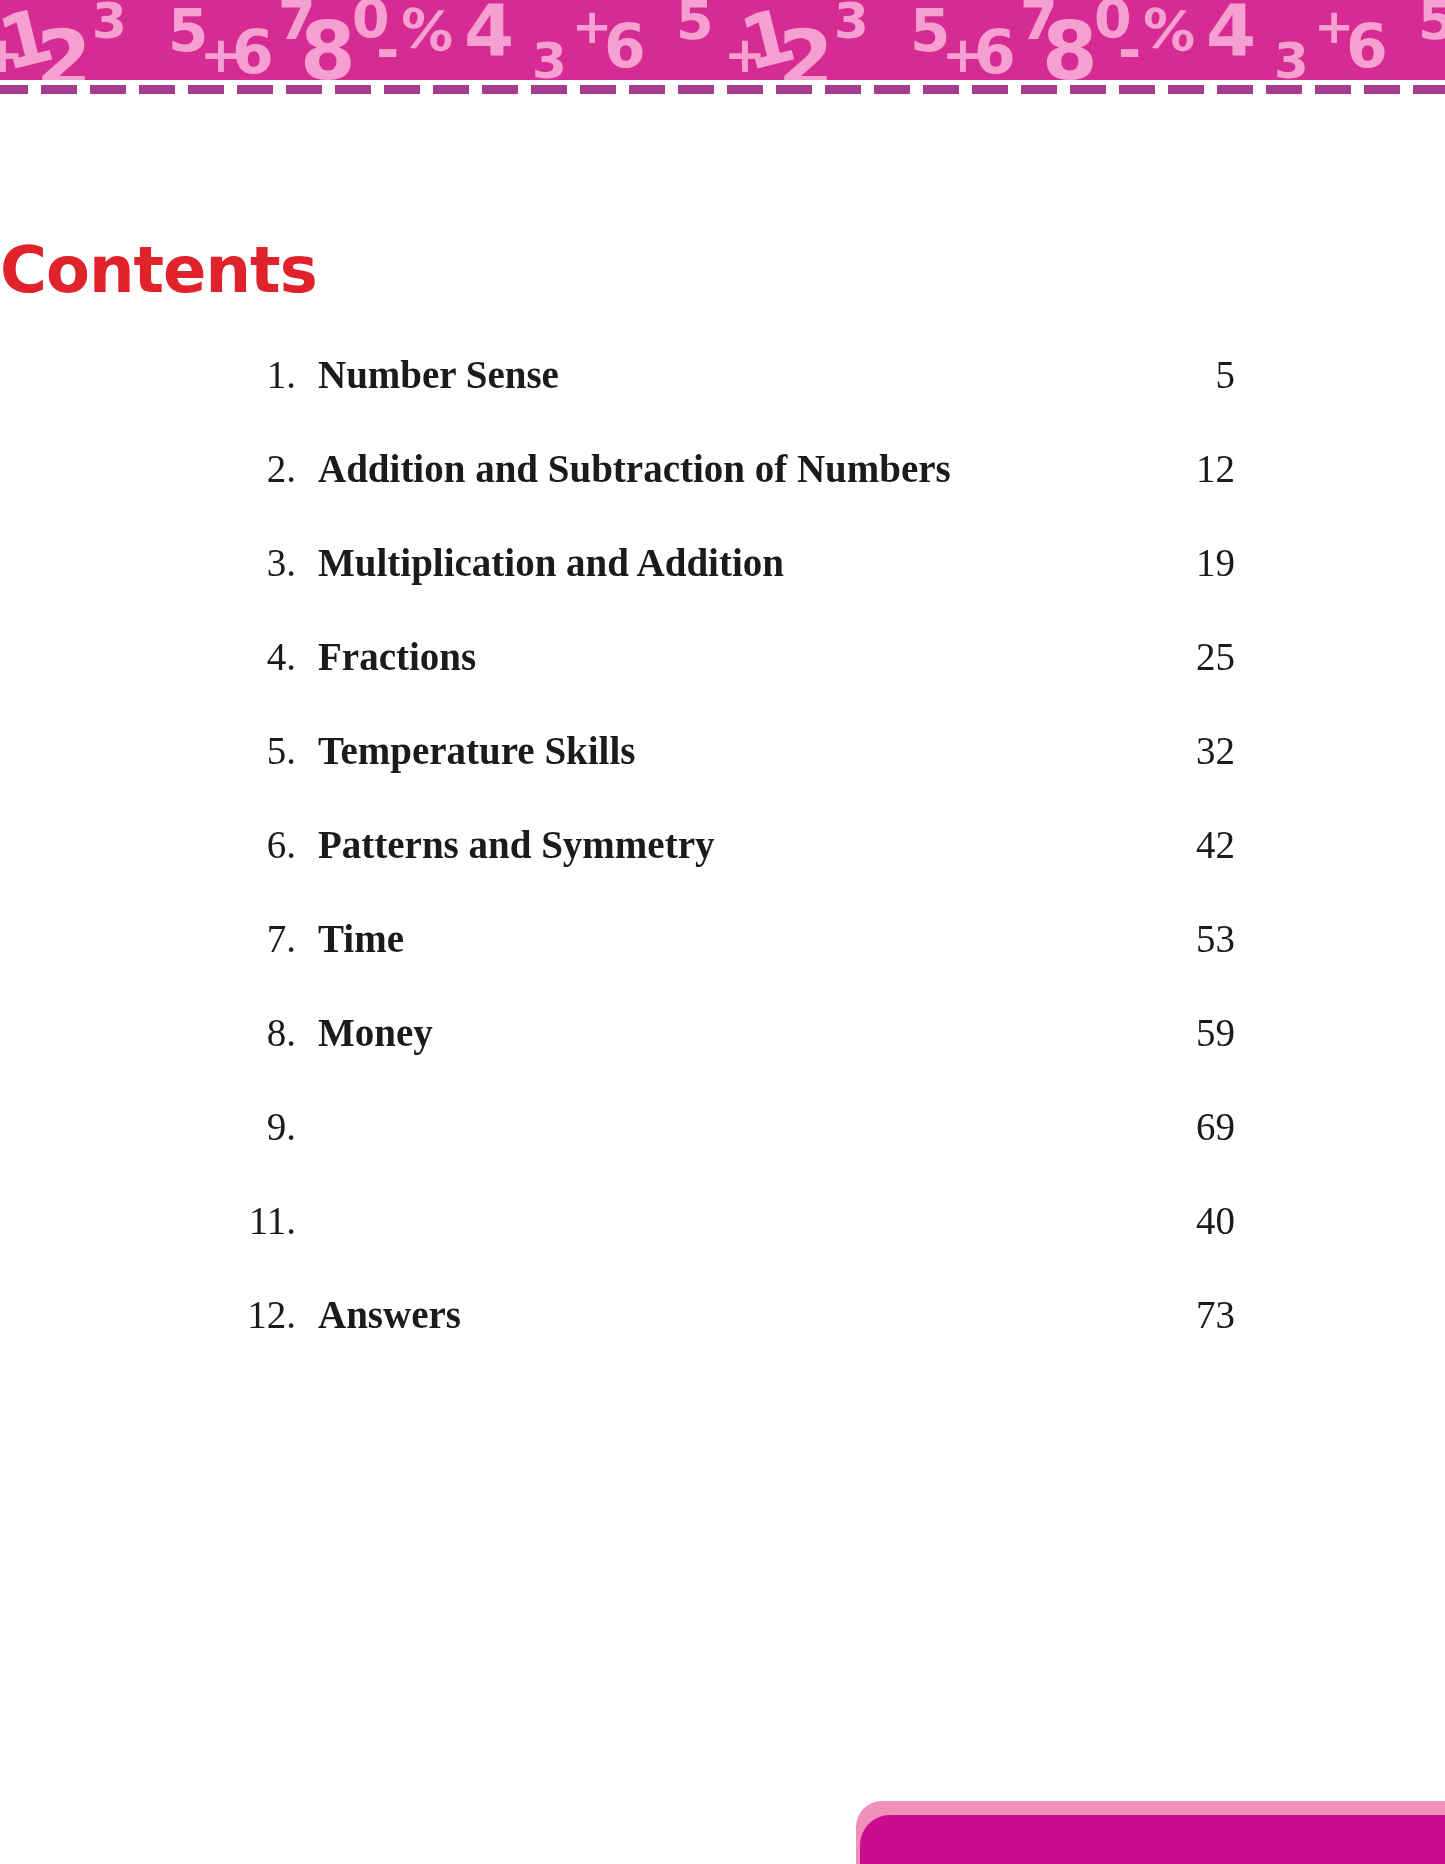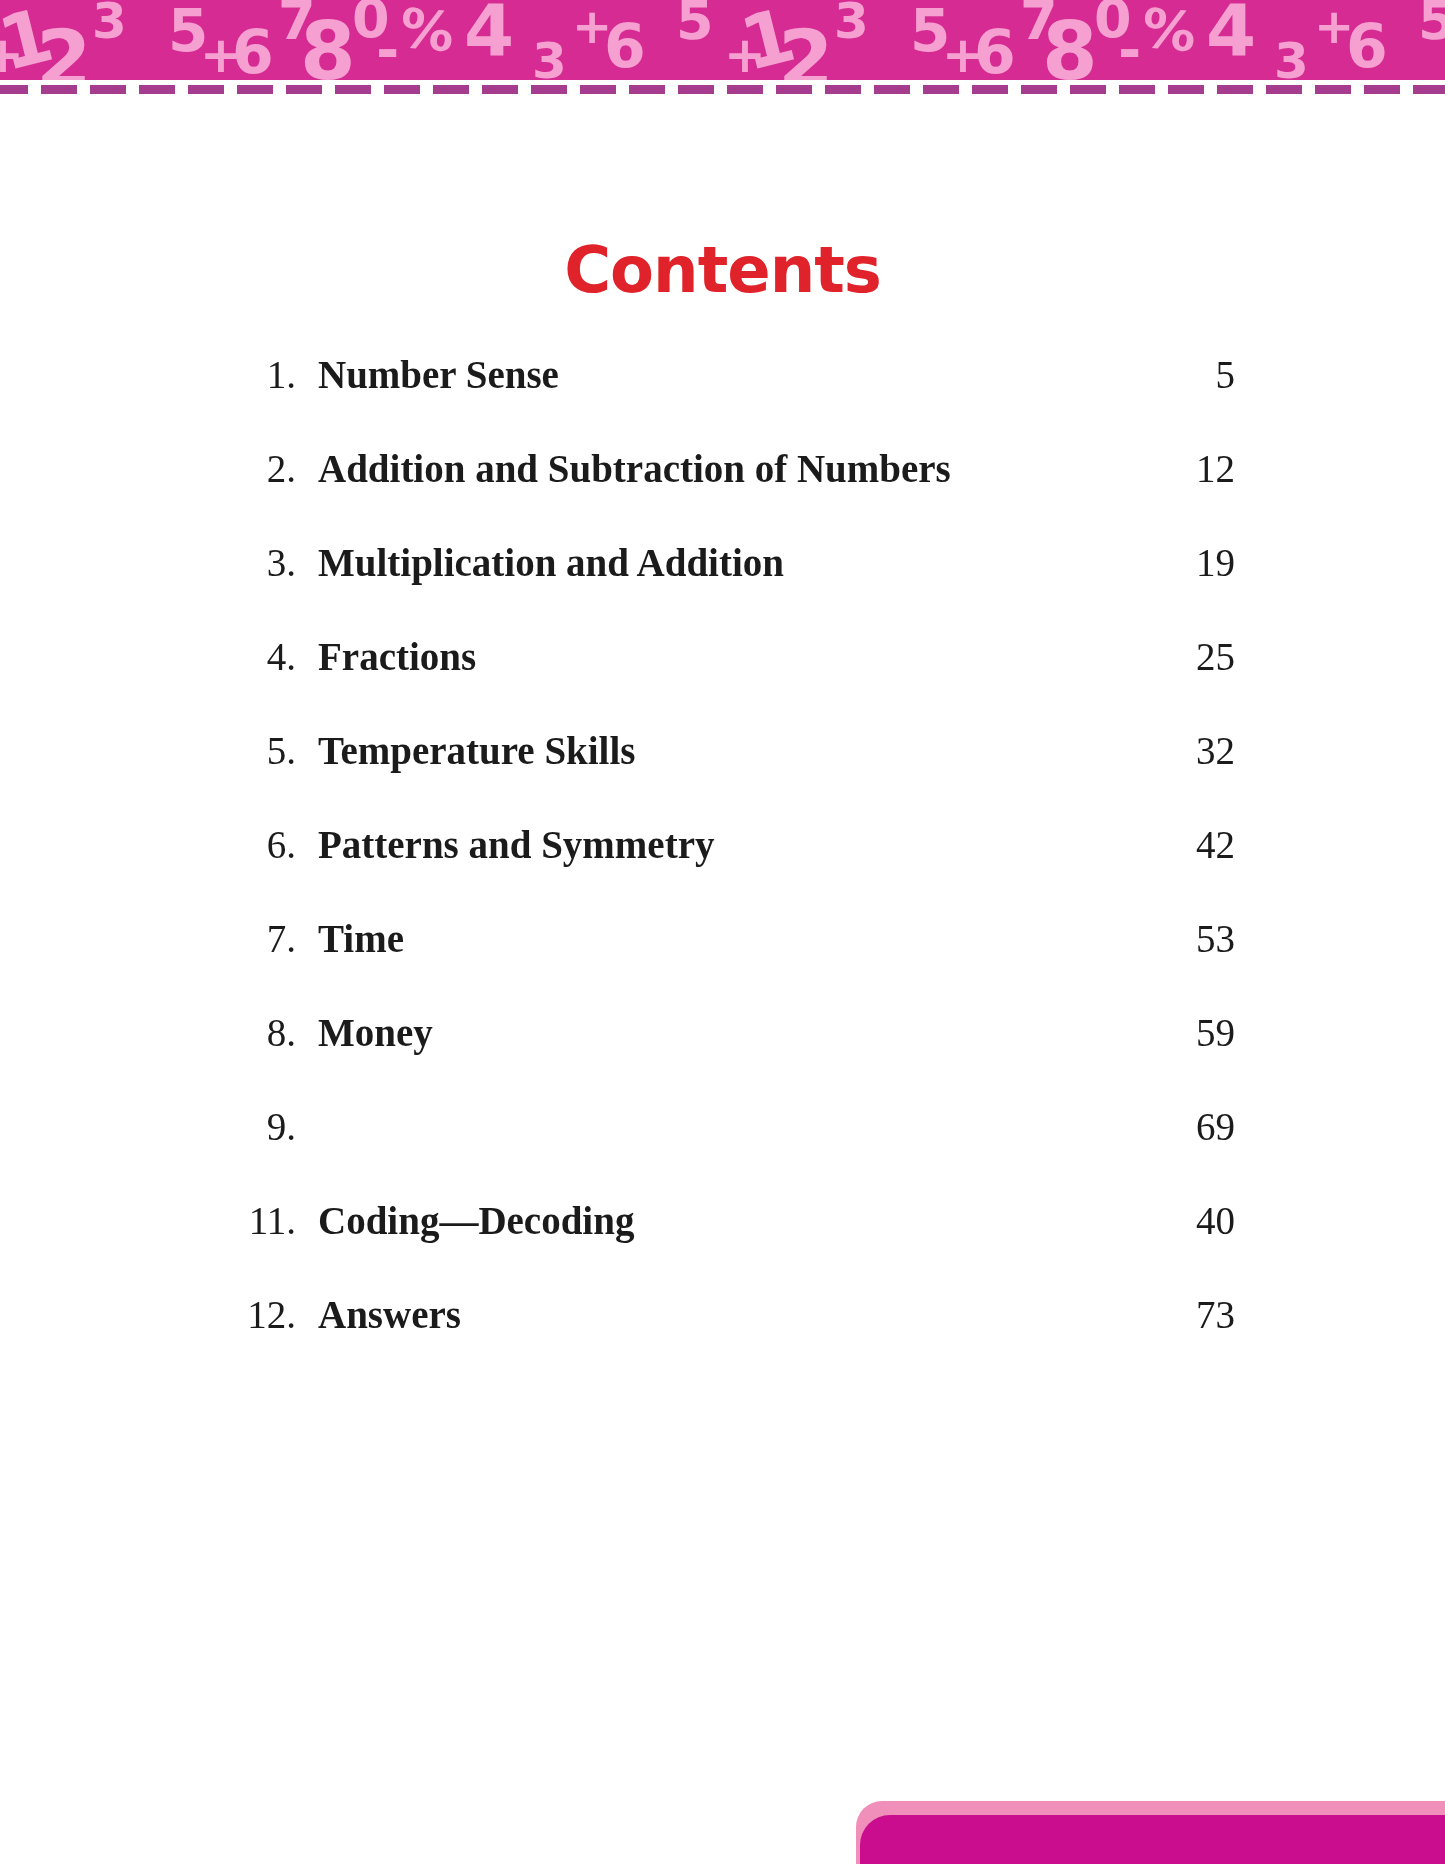--- a/index.html
+++ b/index.html
@@ -25,21 +25,21 @@
     user-select:none;
   }
   .dash-line{
     position:absolute;left:-8px;top:85px;height:9px;width:1461px;
     background:repeating-linear-gradient(90deg,
       var(--dash,#a53c8e) 0 36px, transparent 36px 49px);
   }
   
   .contents-title{
     position:absolute;left:0;top:194px;width:1445px;
-    text-align:center;
+    text-align:left;
     font-family:"DejaVu Sans", sans-serif;
     font-weight:bold;
     font-size:64px;line-height:66px;
     letter-spacing:-1px;
     color:var(--title,#e0232b);
   }
   
   .toc{
     position:absolute;left:210px;top:353px;width:1025px;
     font-size:39px;line-height:44px;color:#1b1b1b;
@@ -164,21 +164,20 @@
         <span class="toc-num">8.</span>
         <span class="toc-title">Money</span>
         <span class="toc-page">59</span>
       </div>
       <div class="toc-row">
         <span class="toc-num">9.</span>
         <span class="toc-page">69</span>
       </div>
       <div class="toc-row">
         <span class="toc-num">11.</span>
-        <span class="toc-title">Coding—Decoding</span>
         <span class="toc-page">40</span>
       </div>
       <div class="toc-row">
         <span class="toc-num">12.</span>
         <span class="toc-title">Answers</span>
         <span class="toc-page">73</span>
       </div>
     </div>
 
   <div class="corner-tab-outer"></div>

